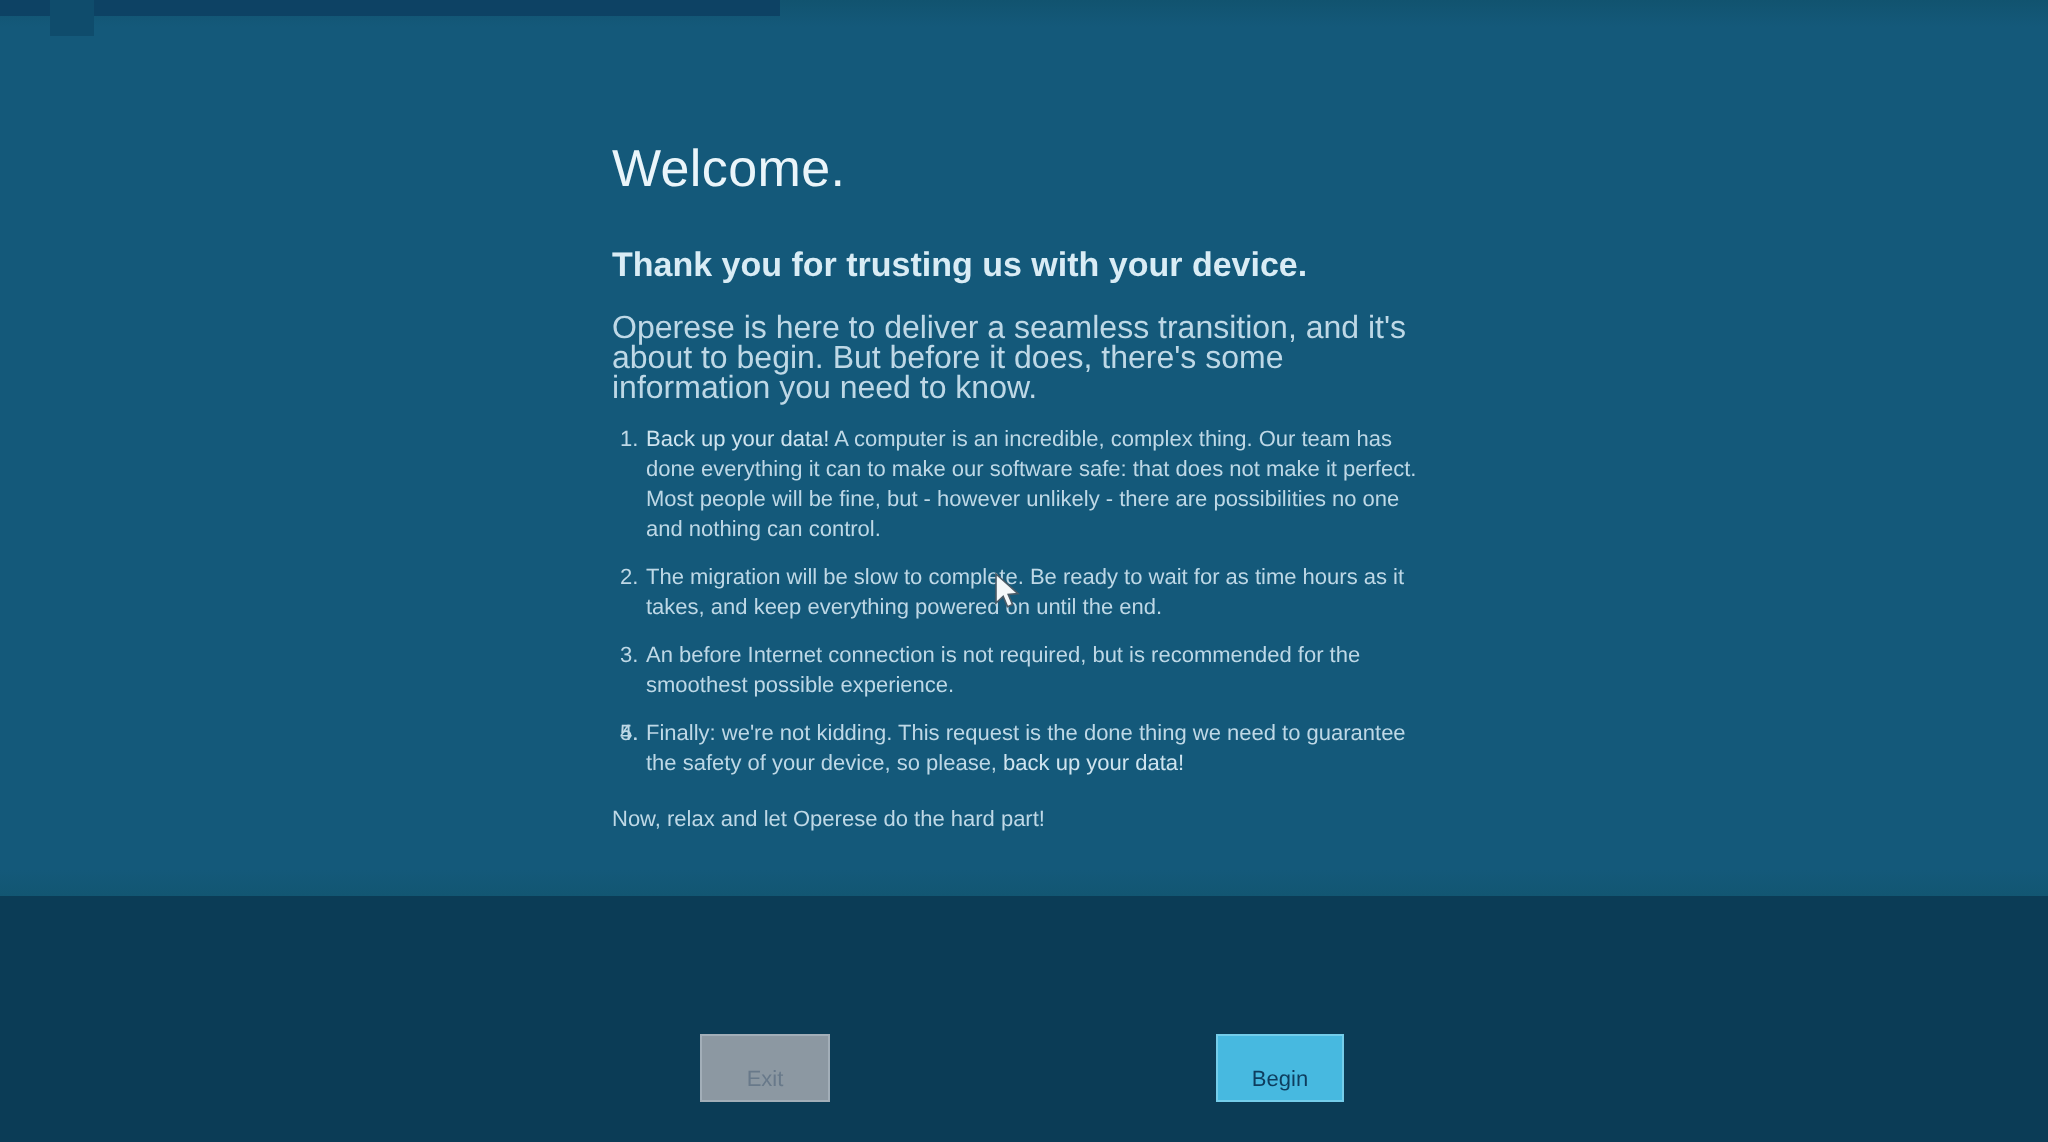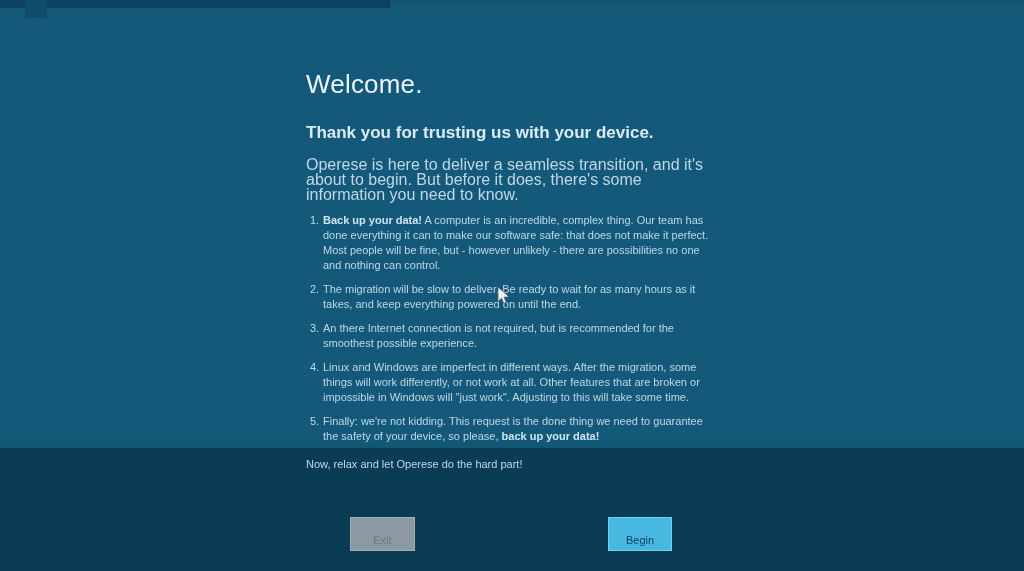--- a/index.html
+++ b/index.html
@@ -71,21 +71,21 @@
   ol.info-list .num {
     position: absolute;
     left: 4px;
     top: 0;
   }
   .outro {
     margin: 13px 0 0 0;
     font-size: 11px;
     line-height: 15px;
   }
-  b { font-weight: 700; color: #cfe4ef; }
+  b { font-weight: 400; color: #cfe4ef; }
   .btn {
     position: absolute;
     box-sizing: border-box;
     font-family: "Liberation Sans", sans-serif;
     font-size: 11px;
     text-align: center;
     cursor: default;
     padding: 16px;
   }
   .btn-exit {
@@ -122,29 +122,28 @@
     <h2 class="subtitle">Thank you for trusting us with your device.</h2>
     <p class="intro">Operese is here to deliver a seamless transition, and it's about to begin. But before it does, there's some information you need to know.</p>
 
     <ol class="info-list">
       <li>
         <span class="num">1.</span>
         <span><b>Back up your data!</b><span> A computer is an incredible, complex thing. Our team has done everything it can to make our software safe: that does not make it perfect. Most people will be fine, but - however unlikely - there are possibilities no one and nothing can control.</span></span>
       </li>
       <li>
         <span class="num">2.</span>
-        <span>The migration will be slow to deliver. Be ready to wait for as many hours as it takes, and keep everything powered on until the end.</span>
+        <span>The migration will be slow to complete. Be ready to wait for as time hours as it takes, and keep everything powered on until the end.</span>
       </li>
       <li>
         <span class="num">3.</span>
-        <span>An there Internet connection is not required, but is recommended for the smoothest possible experience.</span>
+        <span>An before Internet connection is not required, but is recommended for the smoothest possible experience.</span>
       </li>
       <li>
         <span class="num">4.</span>
-        <span>Linux and Windows are imperfect in different ways. After the migration, some things will work differently, or not work at all. Other features that are broken or impossible in Windows will "just work". Adjusting to this will take some time.</span>
       </li>
       <li>
         <span class="num">5.</span>
         <span><span>Finally: we're not kidding. This request is the done thing we need to guarantee the safety of your device, so please, </span><b>back up your data!</b></span>
       </li>
     </ol>
 
     <p class="outro">Now, relax and let Operese do the hard part!</p>
   </div>
 

